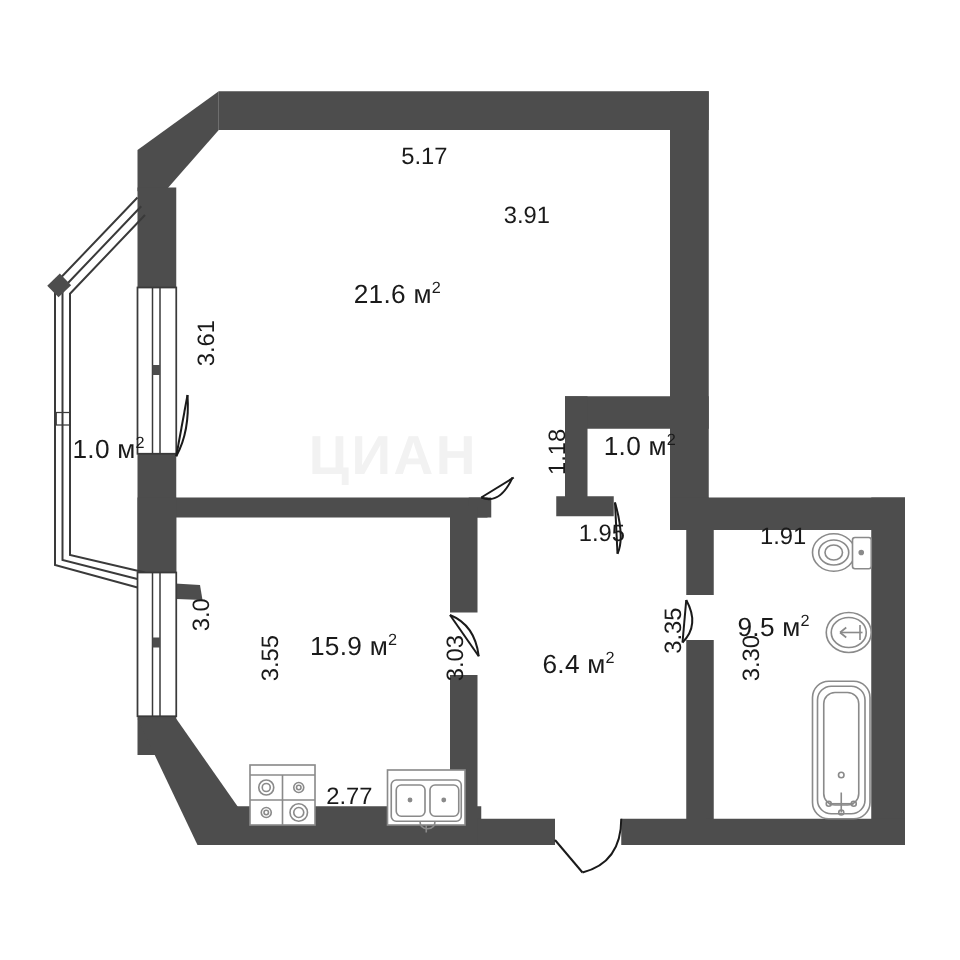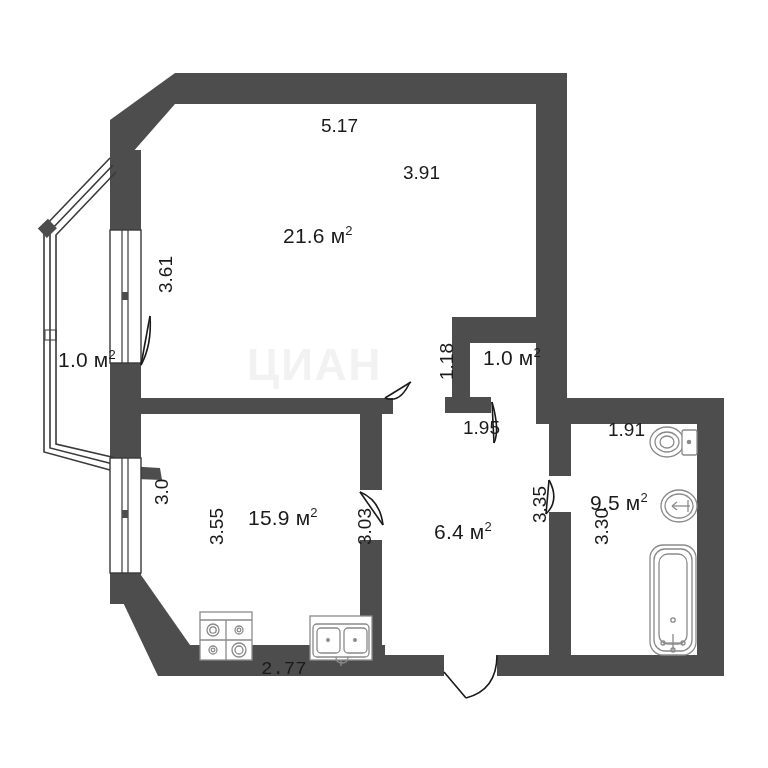--- a/index.html
+++ b/index.html
@@ -232,21 +232,21 @@
 
   <div class="lbl area-label" style="left:58px; top:349px;">
     <span>1.0 м</span><sup>2</sup>
   </div>
 
   <div class="lbl dim-label vert" style="left:152px; top:505px;">3.0</div>
   <div class="lbl dim-label vert" style="left:207px; top:545px;">3.55</div>
   <div class="lbl area-label" style="left:248px; top:507px;">
     <span>15.9 м</span><sup>2</sup>
   </div>
-  <div class="lbl dim-label" style="left:261px; top:660px;font-family:Liberation Mono, monospace;">2.77</div>
+  <div class="lbl dim-label" style="left:261px; top:628px;">2.77</div>
   <div class="lbl dim-label vert" style="left:355px; top:545px;">3.03</div>
 
   <div class="lbl dim-label vert" style="left:437px; top:380px;">1.18</div>
   <div class="lbl area-label" style="left:483px; top:347px;text-align:right;">
     <span>1.0 м</span><sup>2</sup>
   </div>
   <div class="lbl dim-label" style="left:443px; top:418px;margin-left:20px;">1.95</div>
 
   <div class="lbl area-label" style="left:434px; top:493px;margin-top:28px;">
     <span>6.4 м</span><sup>2</sup>

